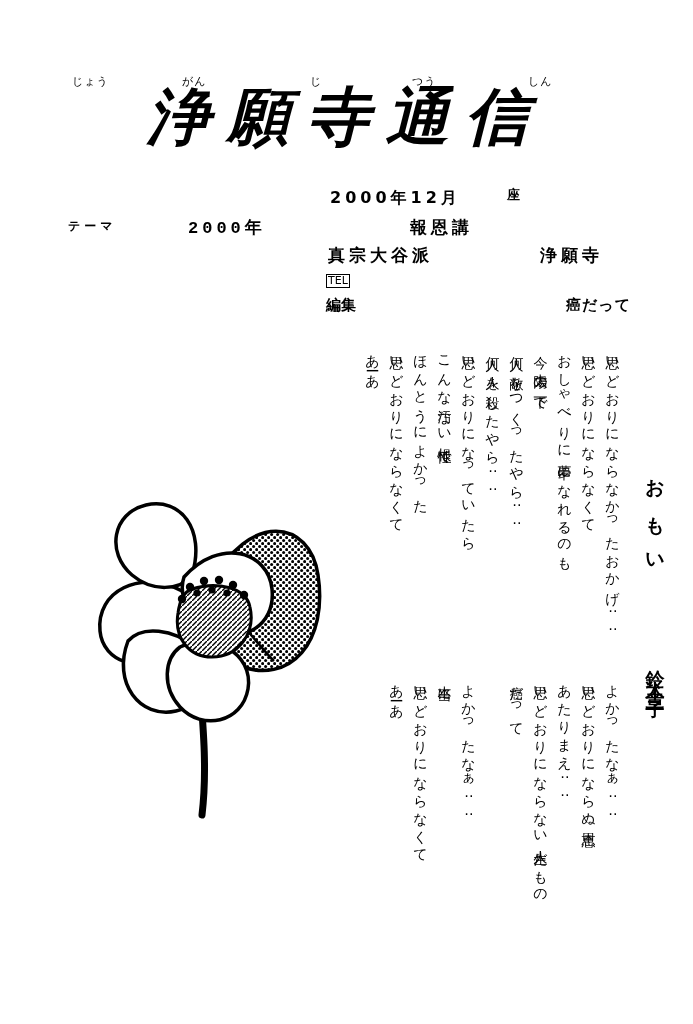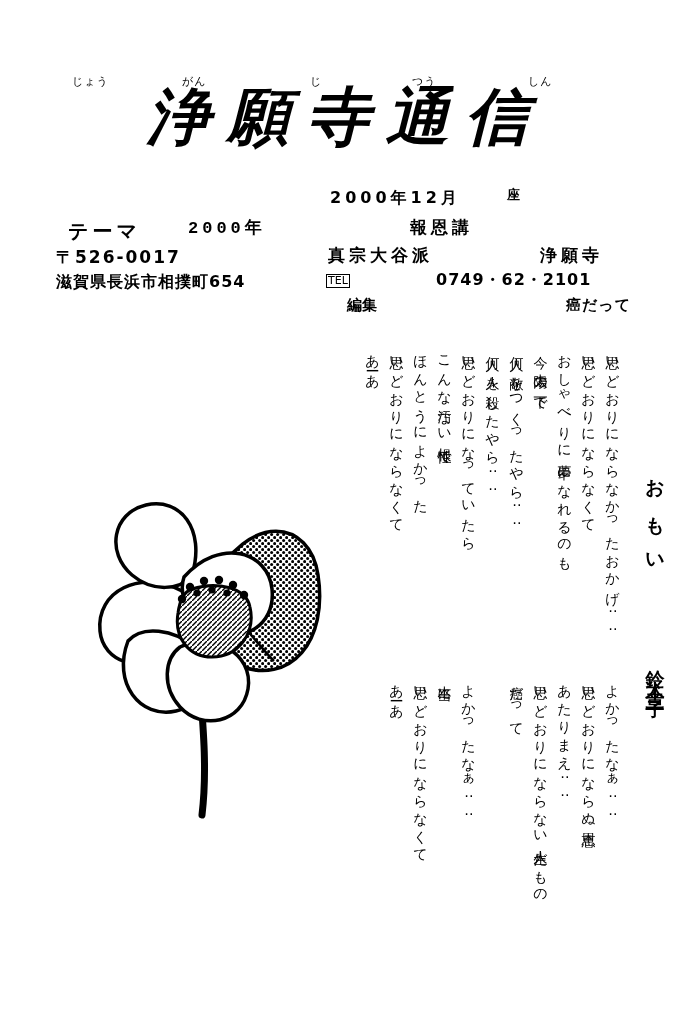--- a/index.html
+++ b/index.html
@@ -150,33 +150,30 @@
   </div>
   <div class="masthead-title" style="margin-top:22px;">浄願寺通信</div>
 </div>
 
 <div class="header-block">
 
   <div class="hdr wide" style="left:330px;top:8px;font-size:16px;">2000年12月</div>
 
   <div class="issue-suffix">座</div>
 
-  <div class="hdr wide" style="left:68px;top:38px;font-size:20px;">テーマ</div>
+  <div class="hdr wide" style="left:68px;top:38px;font-size:12px;">テーマ</div>
   <div class="hdr wide" style="left:188px;top:36px;font-size:17px;font-family:Liberation Mono, monospace;">2000年</div>
   <div class="hdr wide" style="left:410px;top:36px;font-size:17px;">報恩講</div>
 
-  <div class="hdr" style="left:56px;top:66px;font-size:17px;letter-spacing:2px;">〒526-0017</div>
   <div class="hdr wide" style="left:328px;top:64px;font-size:17px;font-family:Liberation Serif, serif;">真宗大谷派</div>
   <div class="hdr wide" style="left:540px;top:64px;font-size:17px;">浄願寺</div>
 
-  <div class="hdr" style="left:56px;top:92px;font-size:16px;letter-spacing:1px;">滋賀県長浜市相撲町654</div>
   <div class="tel-icon" style="left:326px;top:94px;">TEL</div>
-  <div class="hdr" style="left:436px;top:90px;font-size:16px;letter-spacing:1px;">0749・62・2101</div>
-
-  <div class="hdr" style="left:326px;top:116px;font-size:15px;margin-left:21px;">編集</div>
+
+  <div class="hdr" style="left:326px;top:116px;font-size:15px;">編集</div>
   <div class="hdr" style="left:566px;top:116px;font-size:15px;letter-spacing:1px;">癌だって</div>
 </div>
 
 <div class="illustration">
   <svg width="320" height="380" viewBox="0 0 320 380" xmlns="http://www.w3.org/2000/svg">
     <defs>
       <pattern id="dots" width="6" height="6" patternUnits="userSpaceOnUse">
         <rect width="6" height="6" fill="#ffffff"></rect>
         <circle cx="1.6" cy="1.6" r="1.5" fill="#000000"></circle>
         <circle cx="4.6" cy="4.6" r="1.5" fill="#000000"></circle>

